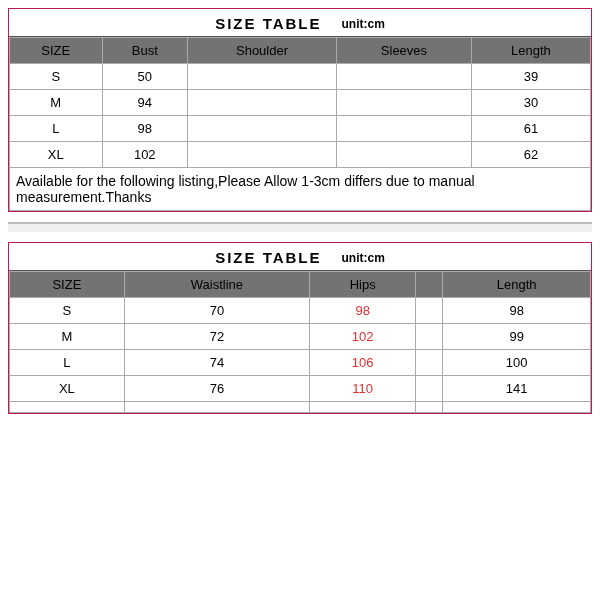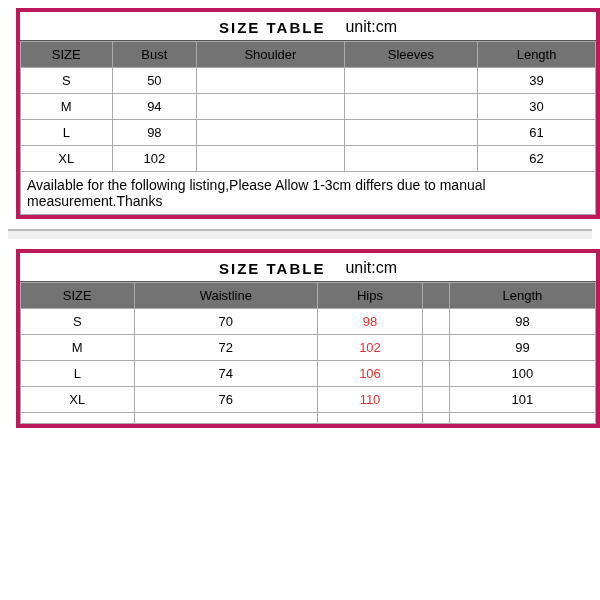--- a/index.html
+++ b/index.html
@@ -17,39 +17,38 @@
     }
     .page-wrapper {
       width: 600px;
       height: 600px;
       padding: 8px;
       display: flex;
       flex-direction: column;
       gap: 10px;
     }
     .size-table-section {
-      border: 4px solid #be185d;
+      border: 1px solid #be185d;
       width: 100%;
-      margin-left: 8px;
     }
     .table-header {
       text-align: center;
       padding: 6px 0 4px 0;
       font-size: 15px;
       font-weight: bold;
       letter-spacing: 2px;
       display: flex;
       align-items: center;
       justify-content: center;
       gap: 20px;
       border-bottom: 1px solid #555;
     }
     .table-header .unit {
-      font-size: 16px;
-      font-weight: normal;
+      font-size: 12px;
+      font-weight: bold;
       letter-spacing: 0;
     }
     table {
       width: 100%;
       border-collapse: collapse;
     }
     table th, table td {
       border: 1px solid #aaa;
       text-align: center;
       padding: 5px 4px;
@@ -172,21 +171,21 @@
             <td>74</td>
             <td class="red-text">106</td>
             <td></td>
             <td>100</td>
           </tr>
           <tr>
             <td>XL</td>
             <td>76</td>
             <td class="red-text">110</td>
             <td></td>
-            <td>101</td>
+            <td>141</td>
           </tr>
           <tr>
             <td></td>
             <td></td>
             <td></td>
             <td></td>
             <td></td>
           </tr>
         </tbody>
     </table>

